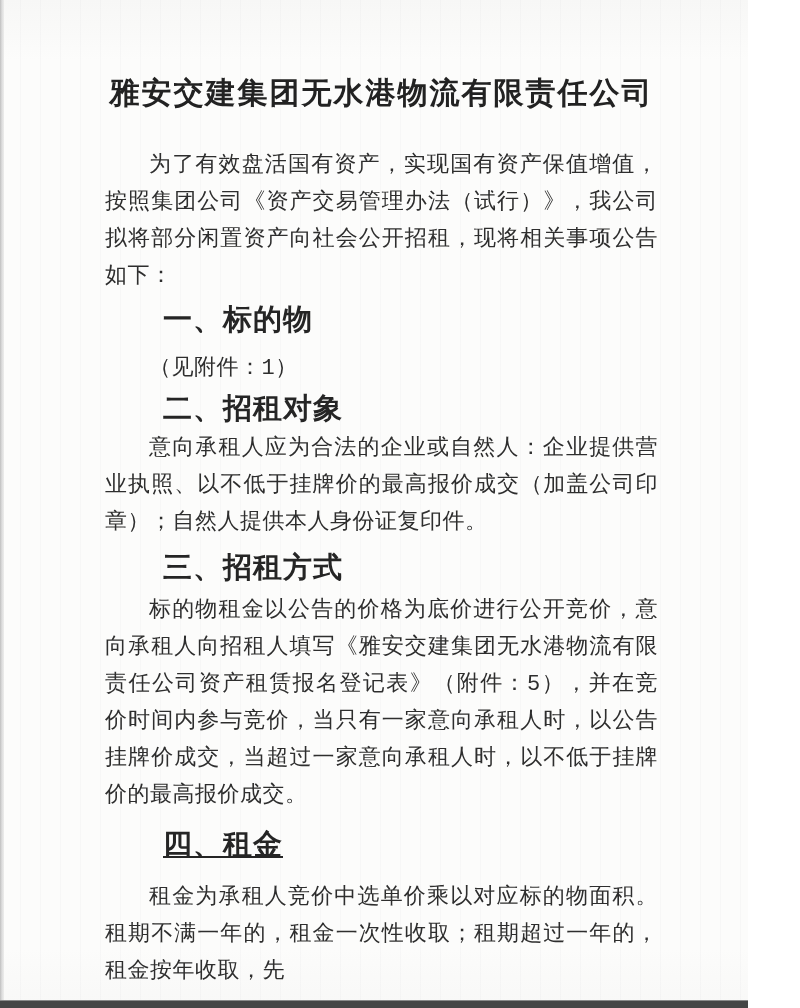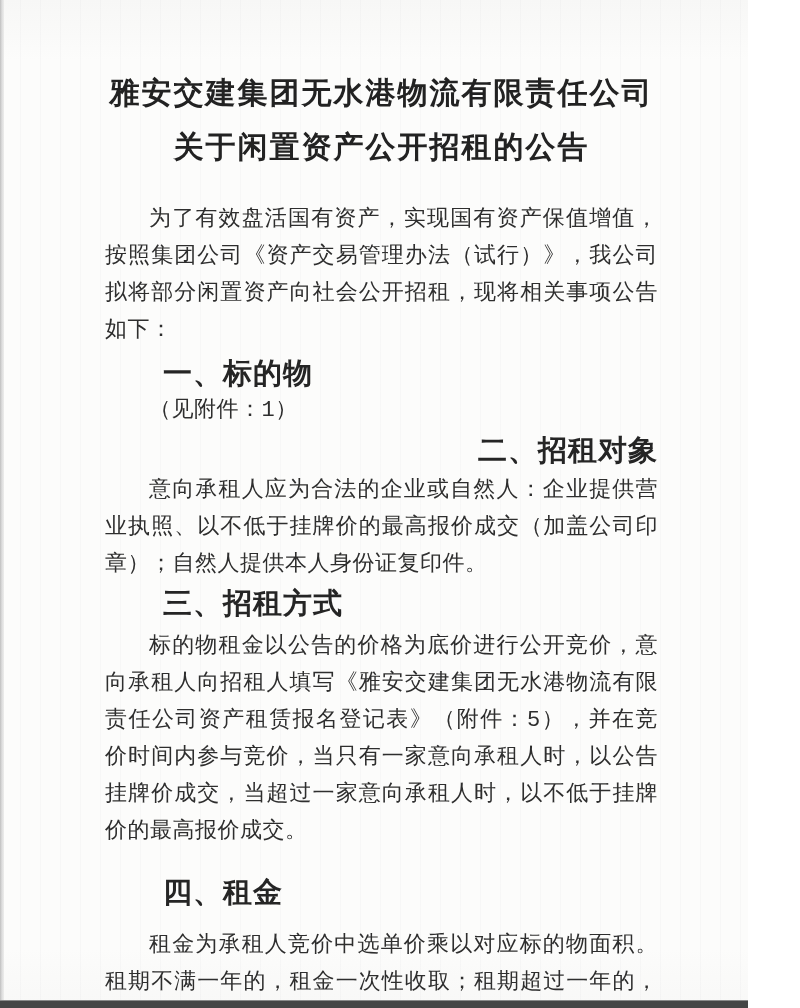--- a/index.html
+++ b/index.html
@@ -66,26 +66,26 @@
     margin: 0;
     font-size: 29px;
     line-height: 37px;
     font-weight: 700;
     text-indent: 2em;
     letter-spacing: 1px;
     font-family: "Liberation Sans", "DejaVu Sans", sans-serif;
     color: #252525;
   }
   .sec1-heading { margin-top: 6px; }
-  .sec1-body   { margin-top: 0; }
-  .sec2-heading { margin-top: 3px; text-align: right; }
+  .sec1-body   { margin-top: 12px; }
+  .sec2-heading { margin-top: 3px; }
   .sec2-body   { margin-top: 3px; }
-  .sec3-heading { margin-top: 2px; }
+  .sec3-heading { margin-top: 8px; }
   .sec3-body   { margin-top: 6px; }
-  .sec4-heading { margin-top: 24px; }
+  .sec4-heading { margin-top: 12px; text-decoration: underline; }
   .sec4-body   { margin-top: 16px; }
   .page-number {
     margin-top: 52px;
     text-align: right;
     padding-right: 38px;
     font-size: 17px;
     line-height: 20px;
     letter-spacing: 2px;
     color: #3d3d3d;
   }
@@ -94,21 +94,20 @@
 <body>
 
 <div class="page">
 
   <div class="scan-edge-left"></div>
 
   <div class="content">
 
     <h1 class="doc-title">
       <span class="title-line">雅安交建集团无水港物流有限责任公司</span>
-      <span class="title-line">关于闲置资产公开招租的公告</span>
     </h1>
 
     <p class="body-text intro">为了有效盘活国有资产，实现国有资产保值增值，按照集团公司《资产交易管理办法（试行）》，我公司拟将部分闲置资产向社会公开招租，现将相关事项公告如下：</p>
 
     <h2 class="sec-heading sec1-heading">一、标的物</h2>
     <p class="body-text sec1-body">（见附件：1）</p>
 
     <h2 class="sec-heading sec2-heading">二、招租对象</h2>
     <p class="body-text sec2-body">意向承租人应为合法的企业或自然人：企业提供营业执照、以不低于挂牌价的最高报价成交（加盖公司印章）；自然人提供本人身份证复印件。</p>
 

